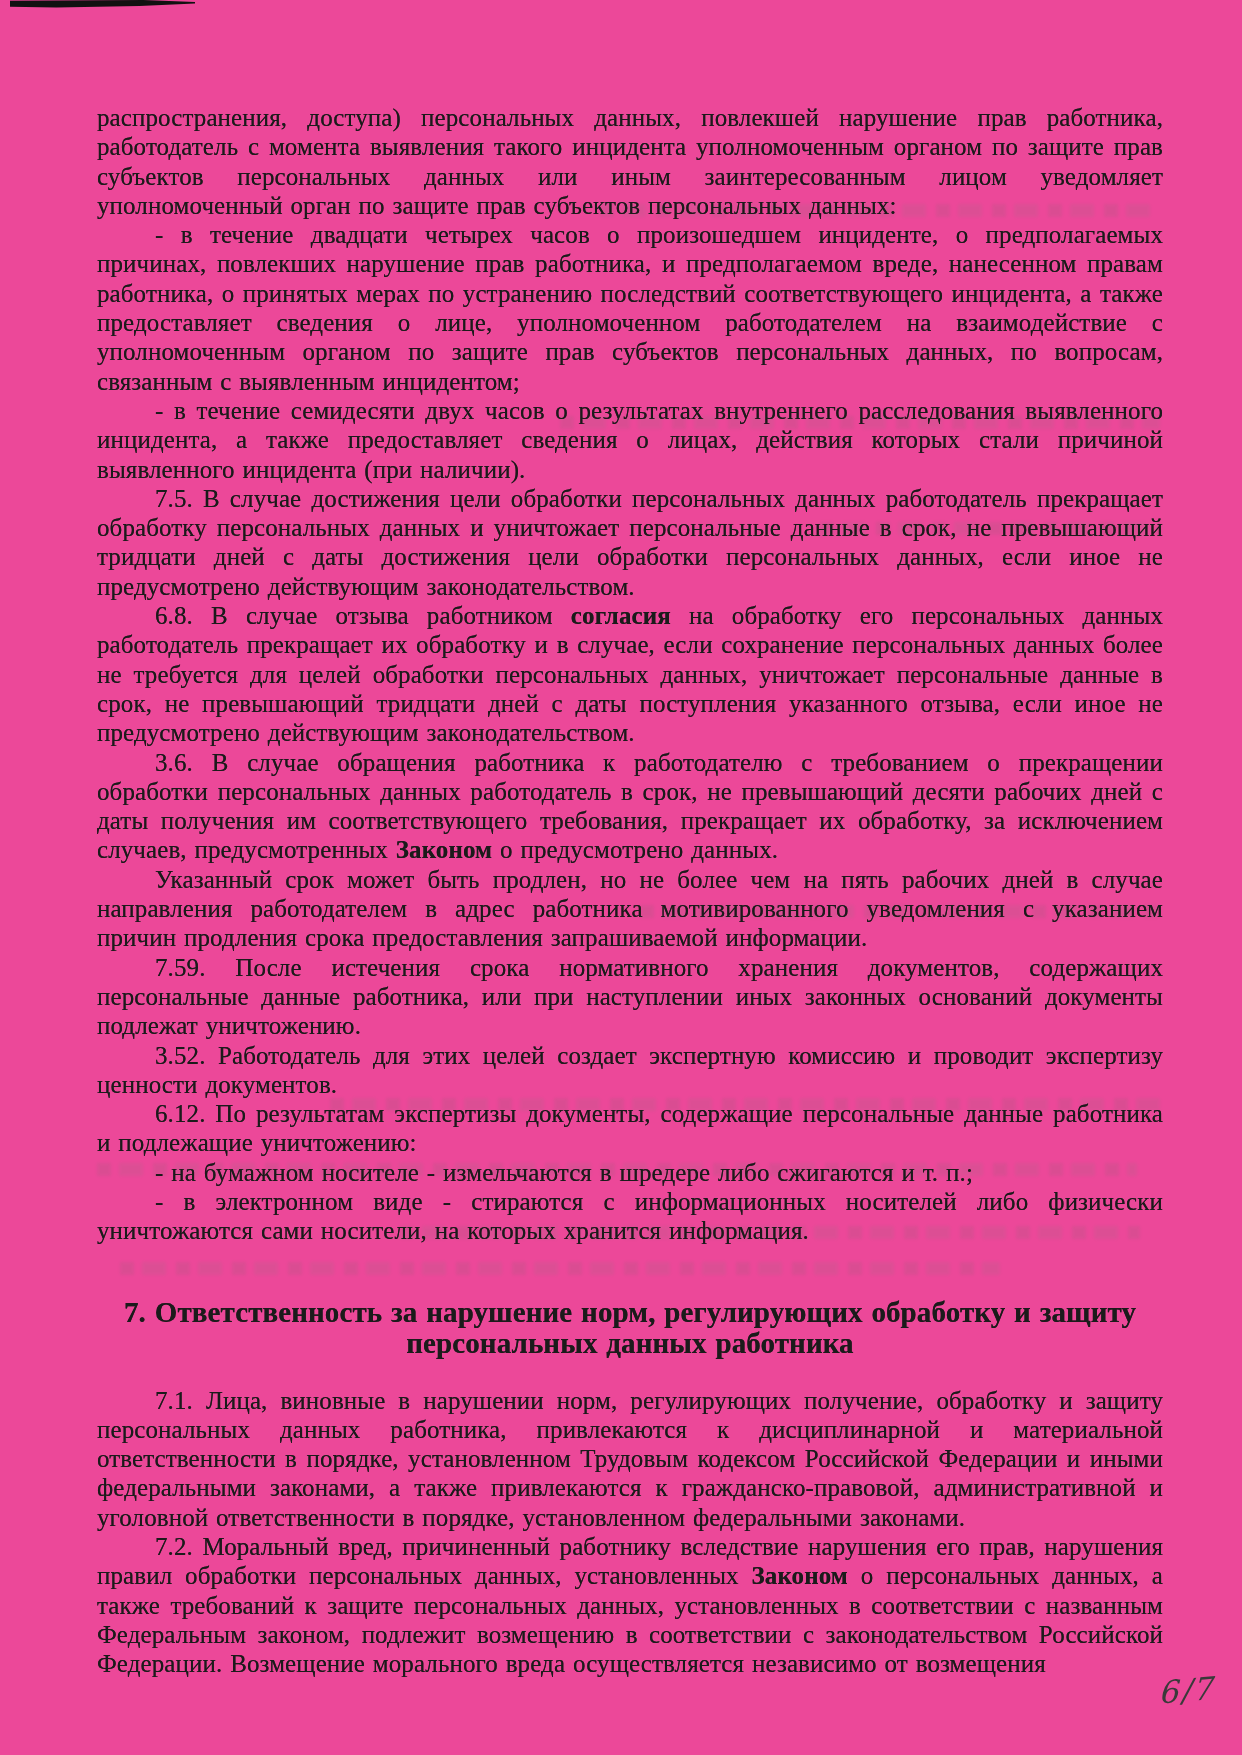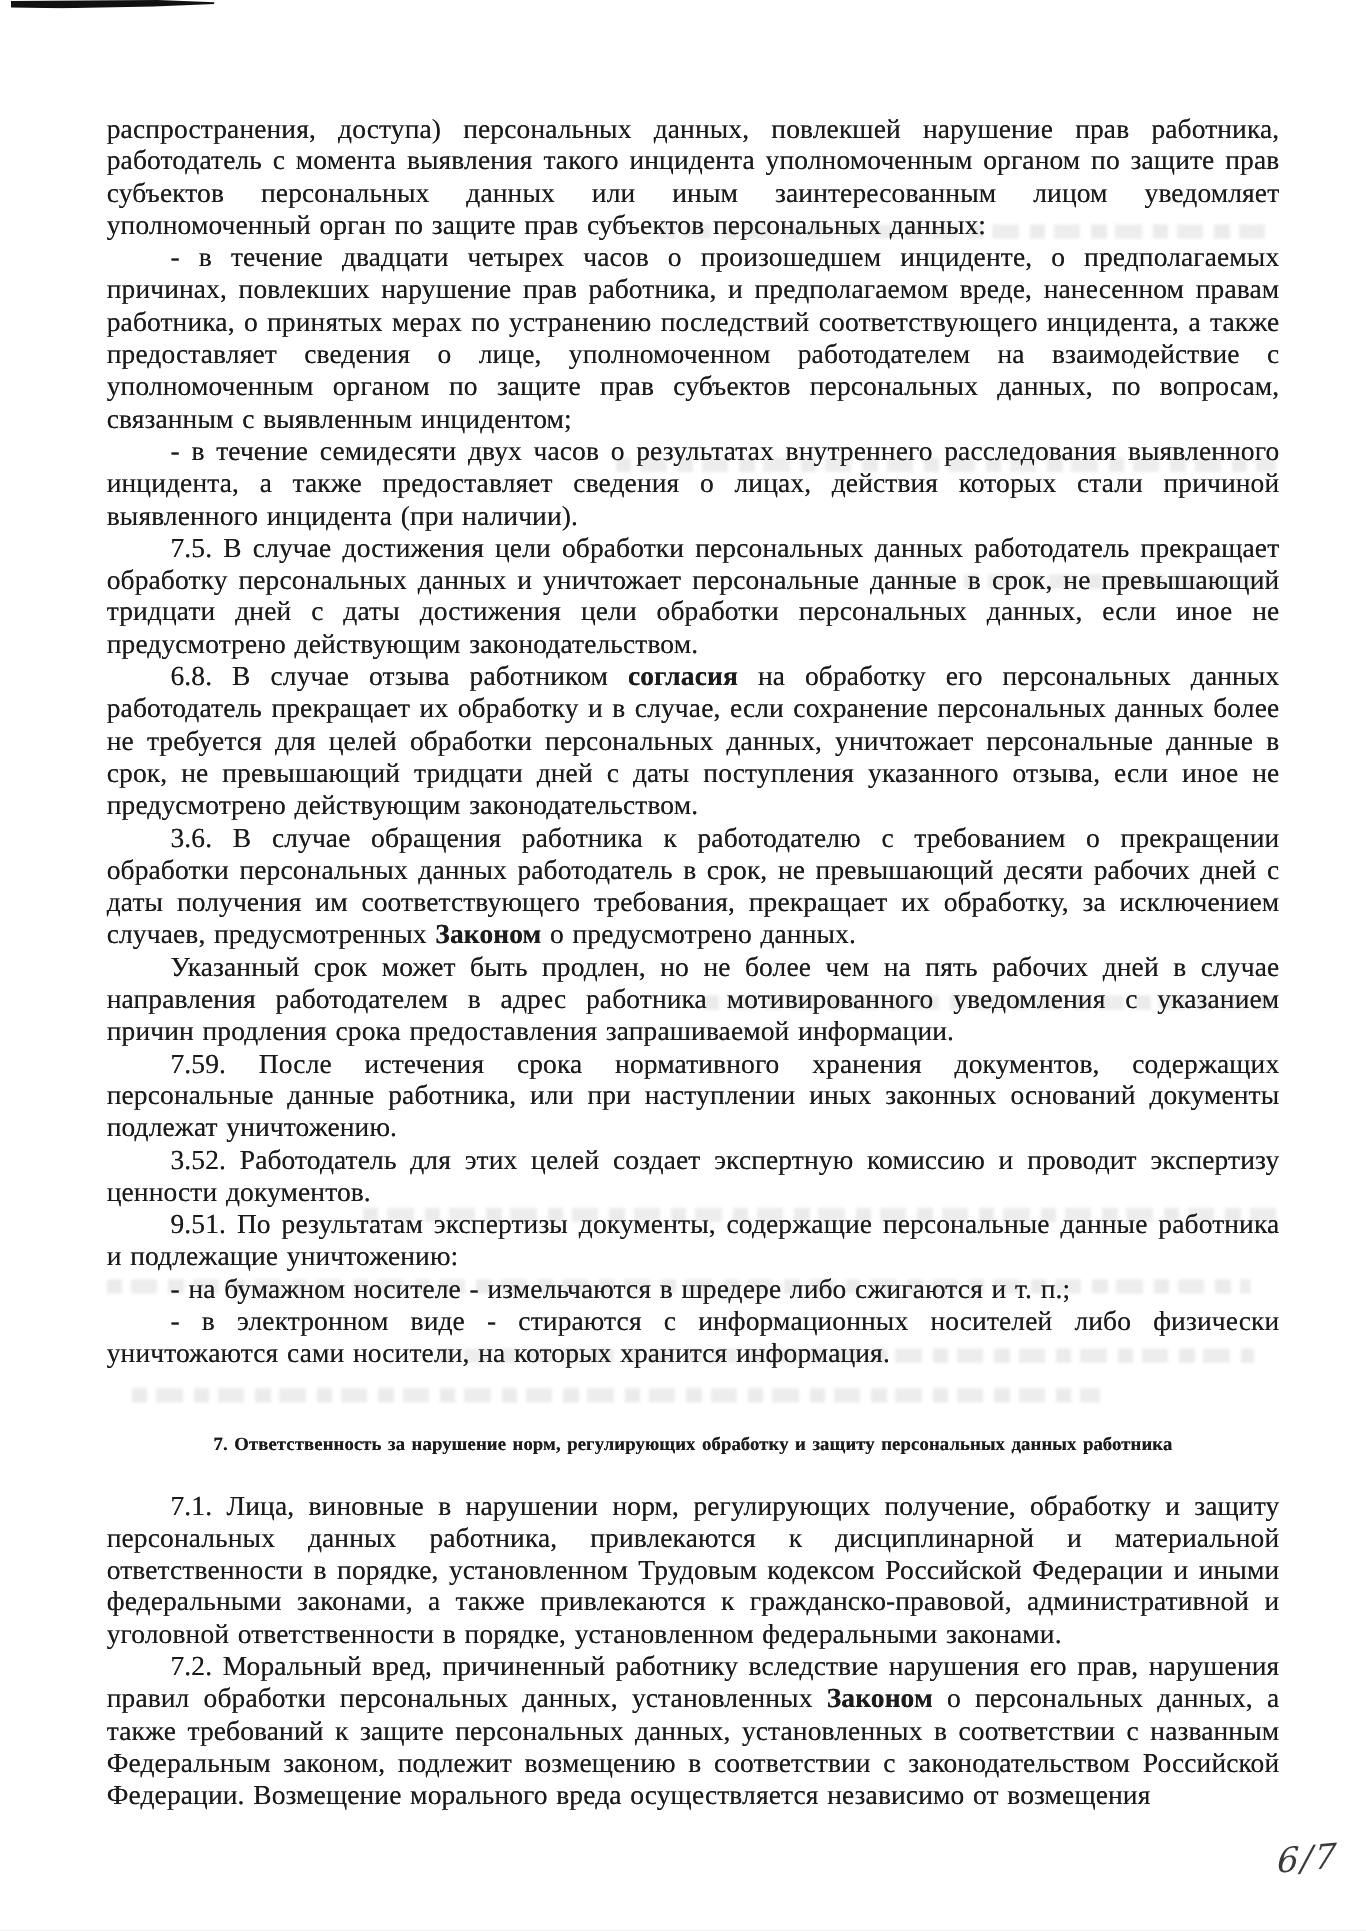--- a/index.html
+++ b/index.html
@@ -1,21 +1,21 @@
 <!DOCTYPE html>
 <html lang="ru"><head>
 <meta charset="utf-8">
 <style>
   html, body { margin: 0; padding: 0; background: #e8e8e8; }
   .page {
     position: relative;
     width: 1242px;
     height: 1755px;
     margin: 0 auto;
-    background: #ffffff;
+    background: #ec4899;
     overflow: hidden;
     font-family: "Liberation Serif", "DejaVu Serif", serif;
     color: #1b1b1b;
   }
   
   .artifact-top {
     position: absolute;
     left: 10px;
     top: 0;
     width: 185px;
@@ -36,21 +36,21 @@
   }
   .content p {
     margin: 0;
     text-indent: 58px;
     text-shadow: 0 0 0.6px rgba(20,20,20,0.75);
   }
   .content p.cont { text-indent: 0; }
   .content b { font-weight: bold; }
   h2.section-heading {
     margin: 51px 0 27px 0;
-    font-size: 17px;
+    font-size: 29px;
     line-height: 31px;
     font-weight: bold;
     text-align: center;
     text-indent: 0;
     text-shadow: 0 0 0.6px rgba(20,20,20,0.8);
   }
   
   .pagenum {
     position: absolute;
     left: 1161px;
@@ -105,21 +105,21 @@
     <p><span>6.8. В случае отзыва работником </span><b>согласия</b><span> на обработку его персональных данных работодатель прекращает их обработку и в случае, если сохранение персональных данных более не требуется для целей обработки персональных данных, уничтожает персональные данные в срок, не превышающий тридцати дней с даты поступления указанного отзыва, если иное не предусмотрено действующим законодательством.</span></p>
 
     <p><span>3.6. В случае обращения работника к работодателю с требованием о прекращении обработки персональных данных работодатель в срок, не превышающий десяти рабочих дней с даты получения им соответствующего требования, прекращает их обработку, за исключением случаев, предусмотренных </span><b>Законом</b><span> о предусмотрено данных.</span></p>
 
     <p><span>Указанный срок может быть продлен, но не более чем на пять рабочих дней в случае направления работодателем в адрес работника мотивированного уведомления с указанием причин продления срока предоставления запрашиваемой информации.</span></p>
 
     <p><span>7.59. После истечения срока нормативного хранения документов, содержащих персональные данные работника, или при наступлении иных законных оснований документы подлежат уничтожению.</span></p>
 
     <p><span>3.52. Работодатель для этих целей создает экспертную комиссию и проводит экспертизу ценности документов.</span></p>
 
-    <p><span>9.51. По результатам экспертизы документы, содержащие персональные данные работника и подлежащие уничтожению:</span></p>
+    <p><span>6.12. По результатам экспертизы документы, содержащие персональные данные работника и подлежащие уничтожению:</span></p>
 
     <p><span>- на бумажном носителе - измельчаются в шредере либо сжигаются и т. п.;</span></p>
 
     <p><span>- в электронном виде - стираются с информационных носителей либо физически уничтожаются сами носители, на которых хранится информация.</span></p>
 
     <h2 class="section-heading">7. Ответственность за нарушение норм, регулирующих обработку и защиту персональных данных работника</h2>
 
     <p><span>7.1. Лица, виновные в нарушении норм, регулирующих получение, обработку и защиту персональных данных работника, привлекаются к дисциплинарной и материальной ответственности в порядке, установленном Трудовым кодексом Российской Федерации и иными федеральными законами, а также привлекаются к гражданско-правовой, административной и уголовной ответственности в порядке, установленном федеральными законами.</span></p>
 
     <p><span>7.2. Моральный вред, причиненный работнику вследствие нарушения его прав, нарушения правил обработки персональных данных, установленных </span><b>Законом</b><span> о персональных данных, а также требований к защите персональных данных, установленных в соответствии с названным Федеральным законом, подлежит возмещению в соответствии с законодательством Российской Федерации. Возмещение морального вреда осуществляется независимо от возмещения</span></p>

